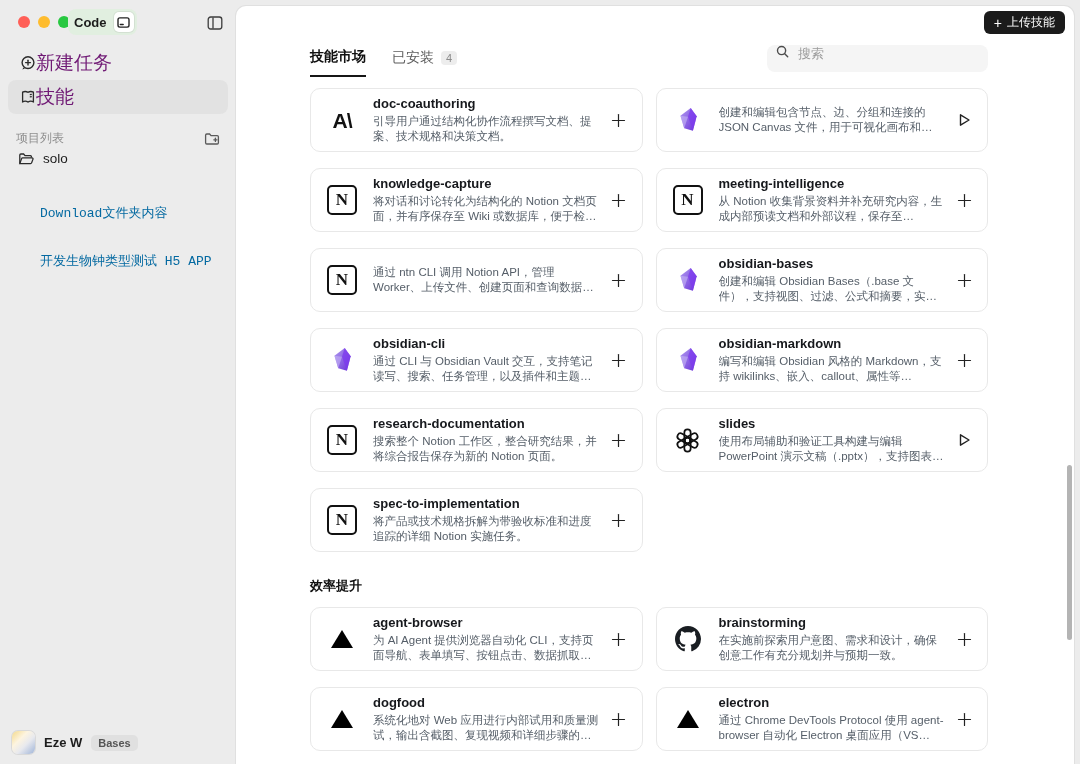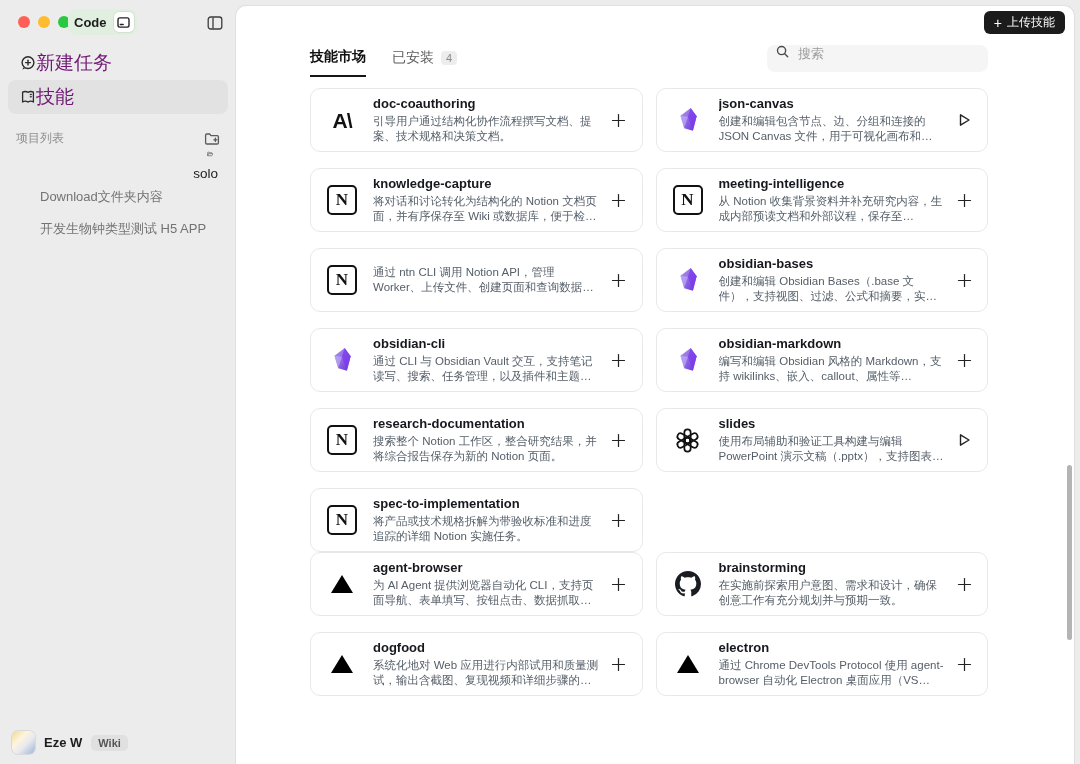--- a/index.html
+++ b/index.html
@@ -20,25 +20,25 @@
     display:flex;align-items:center;justify-content:center;box-shadow:0 0 0 1px rgba(0,0,0,.06);}
   .sidebar-toggle{position:absolute;right:13px;top:15px;width:16px;height:16px;color:#3c3c3c;cursor:pointer;}
   .nav{position:absolute;left:0;top:46px;width:236px;}
   .nav-item{margin:0 8px;height:34px;border-radius:8px;display:flex;align-items:center;
     padding:0 12px;gap:0;font-size:19px;font-weight:500;color:#701a75;cursor:pointer;}
   .nav-item.selected{background:#e2e2e2;}
   .nav-item .nicon{width:16px;height:16px;color:#2b2b2b;flex:0 0 16px;}
   .proj-header{margin:16px 16px 4px 16px;display:flex;align-items:center;justify-content:space-between;}
   .proj-header .plabel{font-size:12px;color:#8f8f8f;}
   .proj-header .picon{width:16px;height:16px;color:#5a5a5a;cursor:pointer;}
-  .proj-group{margin:2px 8px 0 8px;height:30px;display:flex;align-items:flex-end;gap:9px;
-    padding:0 10px;font-size:13.5px;font-weight:500;color:#1d1d1d;cursor:pointer;border-radius:8px;flex-direction:column;}
+  .proj-group{margin:2px 8px 0 8px;height:30px;display:flex;align-items:flex-start;gap:9px;
+    padding:0 10px;font-size:13.5px;font-weight:500;color:#1d1d1d;cursor:pointer;border-radius:8px;}
   .proj-group .nicon{width:16px;height:16px;color:#2b2b2b;}
-  .proj-item{margin:0 8px;padding:7px 12px 7px 32px;font-size:13px;color:#737373;
-    border-radius:8px;cursor:pointer;white-space:nowrap;overflow:hidden;text-overflow:ellipsis;}
+  .proj-item{margin:16px 8px;padding:7px 12px 7px 32px;font-size:13px;color:#0369a1;
+    border-radius:8px;cursor:pointer;white-space:nowrap;overflow:hidden;text-overflow:ellipsis;font-family:Liberation Mono, monospace;}
   .user-row{position:absolute;left:12px;bottom:10px;display:flex;align-items:center;gap:9px;cursor:pointer;}
   .avatar{width:23px;height:23px;border-radius:6px;
     background:linear-gradient(135deg,#f3d98a 0%,#fdf4e0 35%,#e8e9ee 60%,#9fb4d8 100%);
     box-shadow:0 0 0 1px rgba(0,0,0,.08);}
   .user-name{font-size:13px;font-weight:600;color:#1d1d1d;}
   .plan-badge{background:#e0e0e0;color:#555;font-size:11px;font-weight:600;
     padding:2px 7px;border-radius:5px;}
   
   .panel{position:absolute;left:236px;top:6px;right:6px;bottom:0;background:#ffffff;
     border-radius:10px 10px 0 0;box-shadow:0 0 0 1px rgba(0,0,0,.05);}
@@ -151,21 +151,21 @@
 
     <div>
         <div class="proj-item">Download文件夹内容</div>
         <div class="proj-item">开发生物钟类型测试 H5 APP</div>
       </div>
   </div>
 
   <div class="user-row">
     <div class="avatar"></div>
     <span class="user-name">Eze W</span>
-    <span class="plan-badge">Wiki</span>
+    <span class="plan-badge">Bases</span>
   </div>
 </div>
 
 <div class="panel">
   <button class="upload-btn">
     <span class="plus">+</span>
     <span>上传技能</span>
   </button>
 
   <div class="tabs">
@@ -206,21 +206,20 @@
 
   <div class="card">
     <div class="card-icon">
             <svg width="26" height="28" viewBox="0 0 24 24">
               <path d="M14.5 1 L20 8.5 L16.5 22 L8.5 19.5 L5 8 Z" fill="url(#obsGrad)"></path>
               <path d="M14.5 1 L12 9 L16.5 22 L20 8.5 Z" fill="#7c3aed" opacity=".75"></path>
               <path d="M5 8 L12 9 L8.5 19.5 Z" fill="#cbbcf6" opacity=".55"></path>
             </svg>
           </div>
     <div class="card-text">
-      <div class="card-title">json-canvas</div>
       <div class="card-desc">创建和编辑包含节点、边、分组和连接的 JSON Canvas 文件，用于可视化画布和思维导图。</div>
     </div>
     <div class="card-action">
             <svg width="13" height="14" viewBox="0 0 13 14" fill="none" stroke="#222" stroke-width="1.4" stroke-linejoin="round">
               <path d="M2.5 1.8 L11 7 L2.5 12.2 Z"></path>
             </svg>
           </div>
   </div>
 
   <div class="card">
@@ -377,20 +376,21 @@
       <div class="card-desc">将产品或技术规格拆解为带验收标准和进度追踪的详细 Notion 实施任务。</div>
     </div>
     <div class="card-action">
             <svg width="15" height="15" viewBox="0 0 15 15" stroke="#222" stroke-width="1.2" stroke-linecap="round">
               <line x1="7.5" y1="1.5" x2="7.5" y2="13.5"></line>
               <line x1="1.5" y1="7.5" x2="13.5" y2="7.5"></line>
             </svg>
           </div>
   </div>
 </div>
+      <div class="section-title">效率提升</div>
       <div class="grid">
   <div class="card">
     <div class="card-icon">
             <svg width="24" height="22" viewBox="0 0 24 22">
               <polygon points="12,2 23,20 1,20" fill="#000"></polygon>
             </svg>
           </div>
     <div class="card-text">
       <div class="card-title">agent-browser</div>
       <div class="card-desc">为 AI Agent 提供浏览器自动化 CLI，支持页面导航、表单填写、按钮点击、数据抓取和 Web 应用测试。</div>

